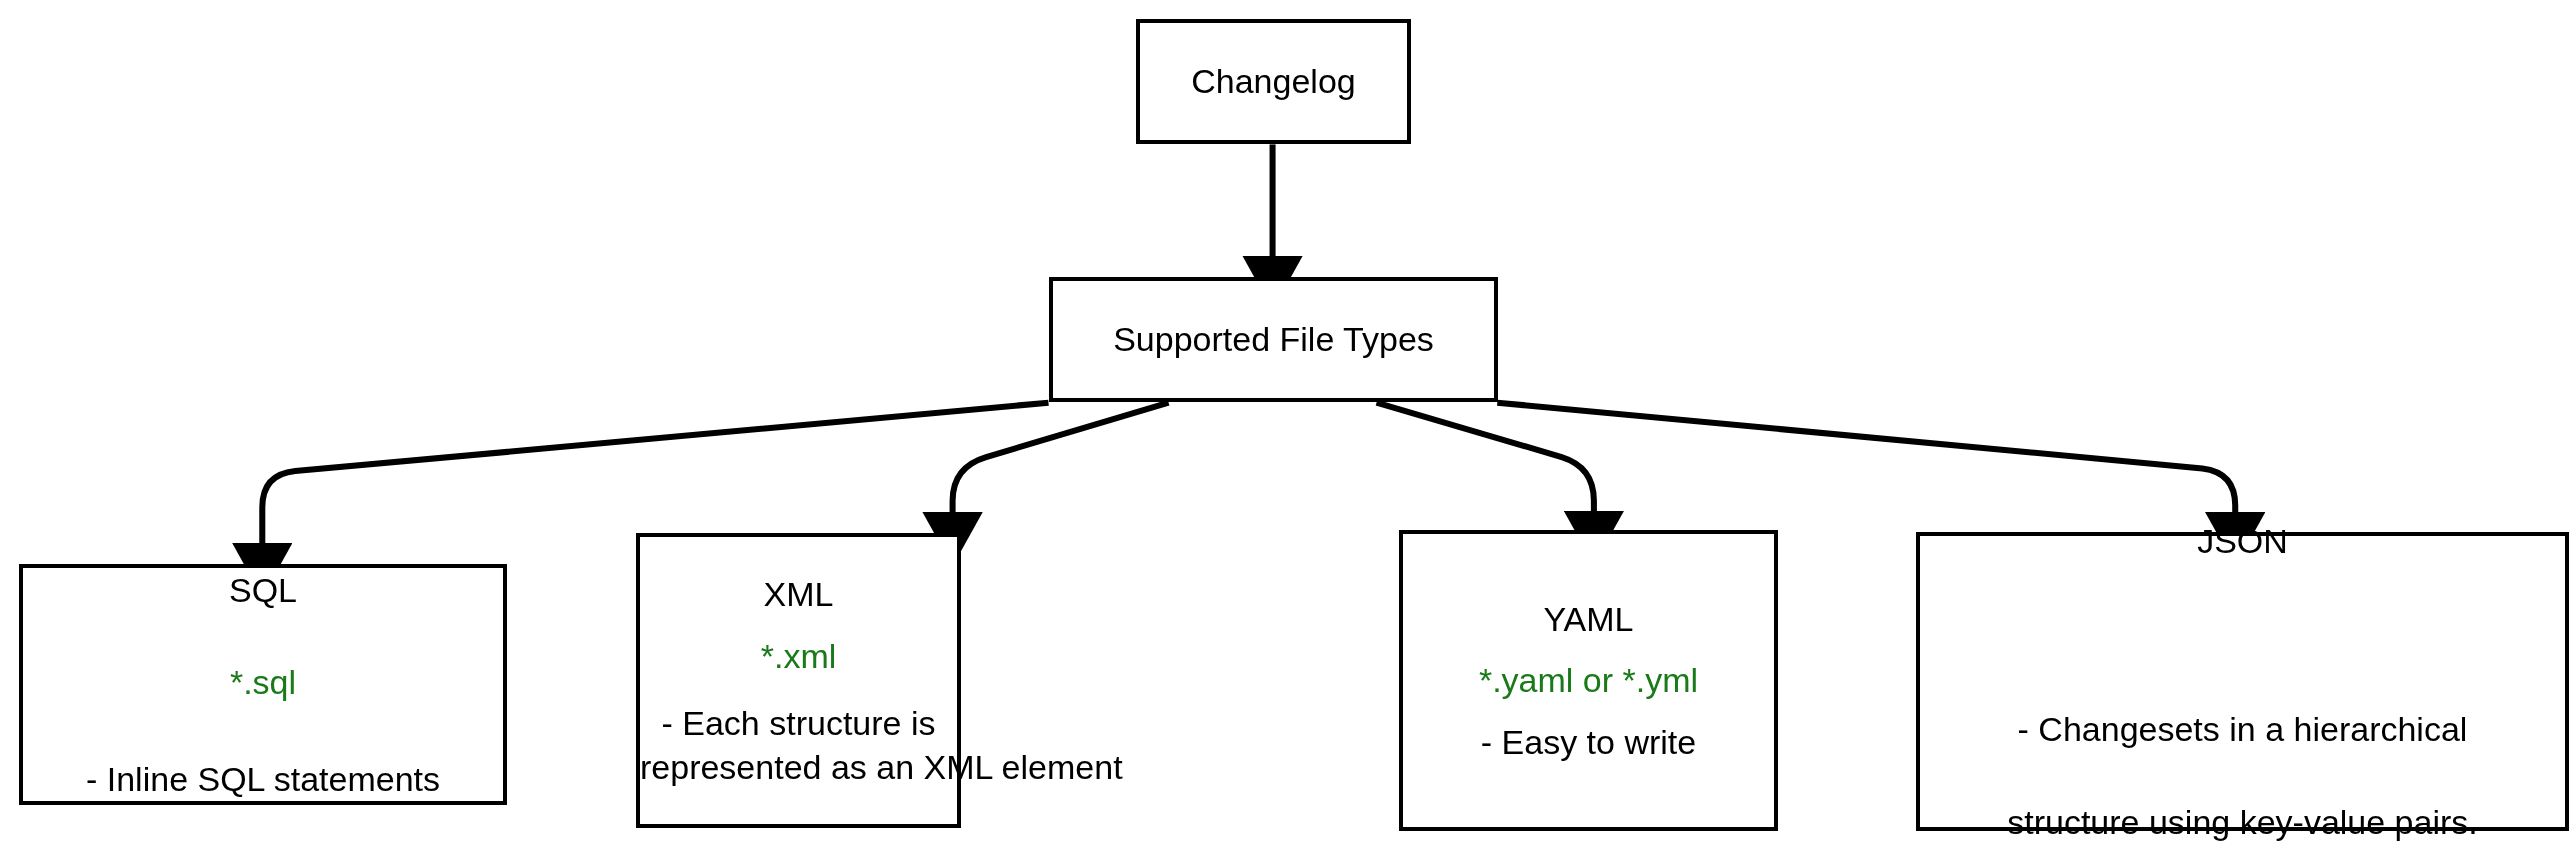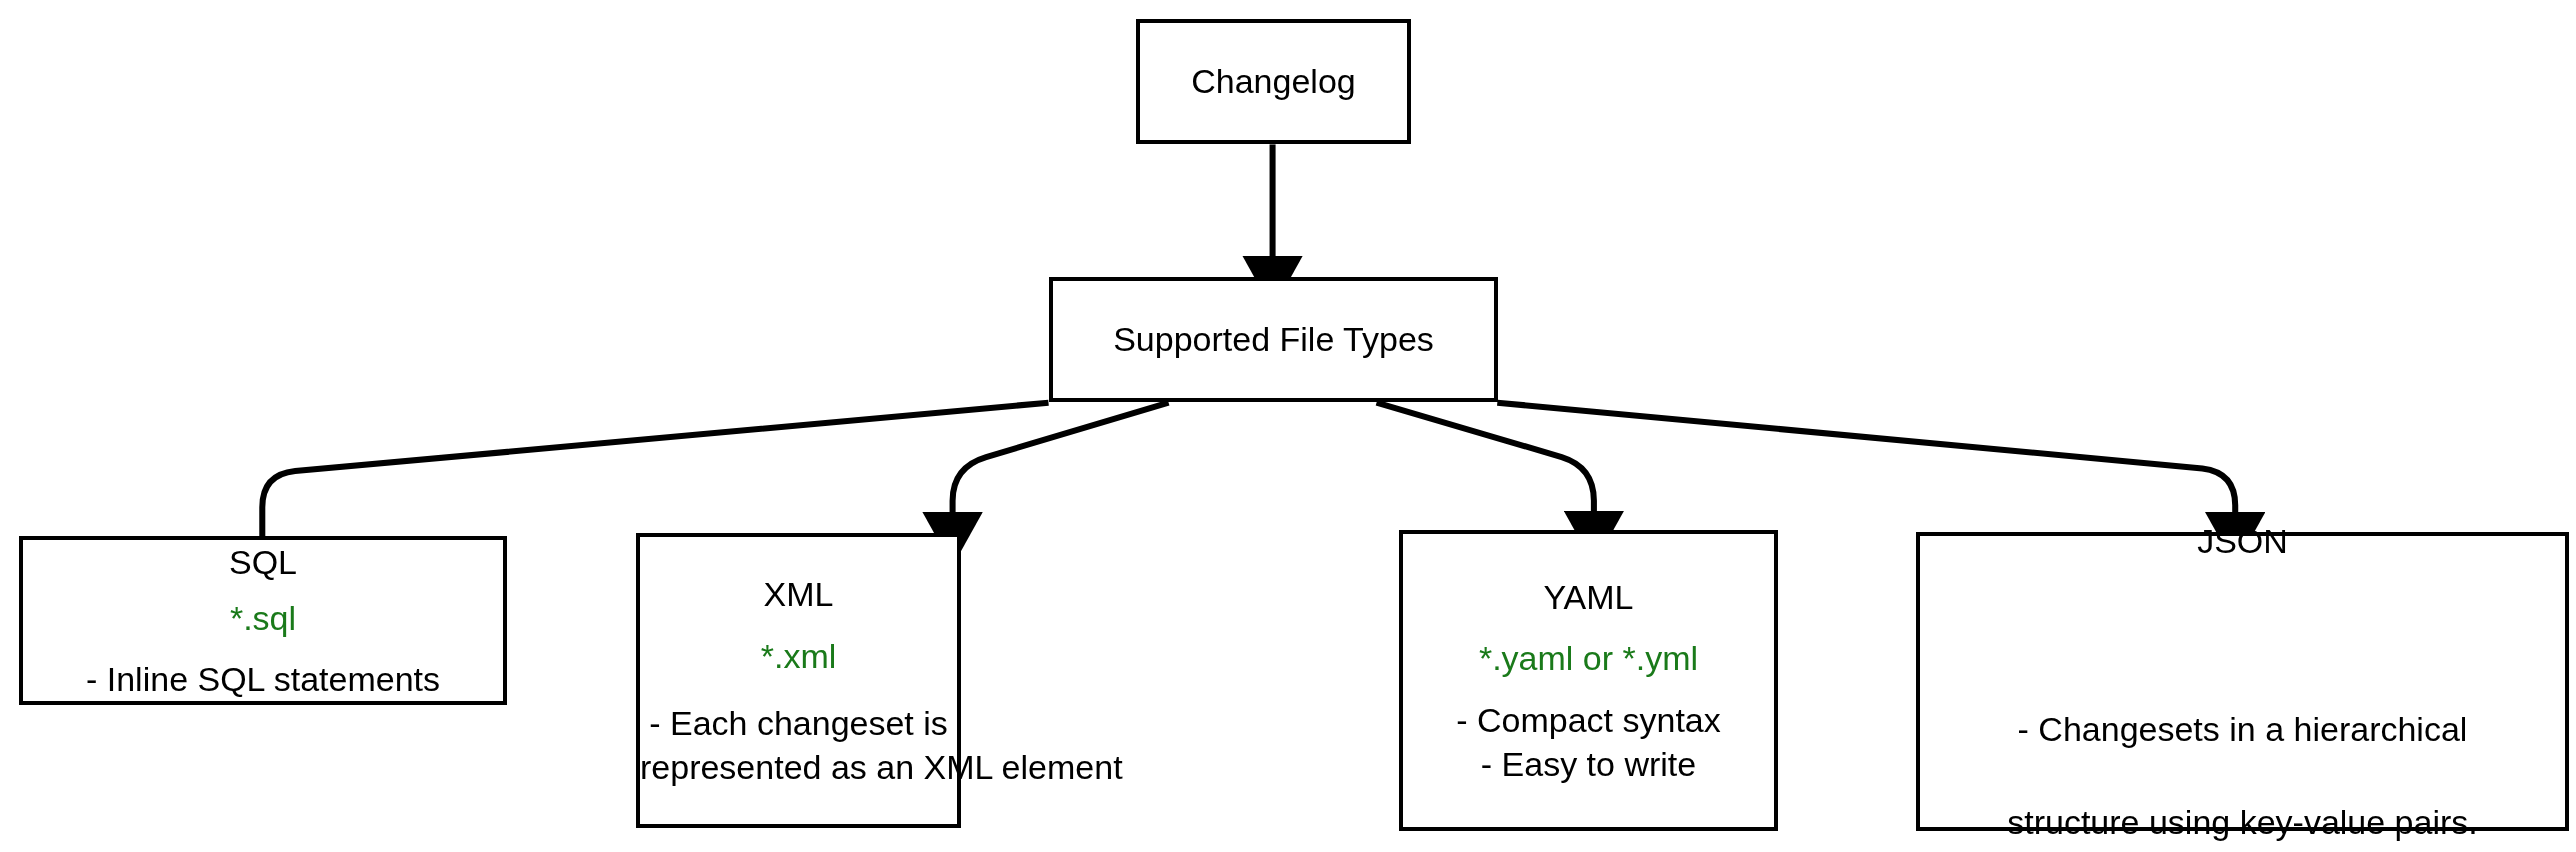--- a/index.html
+++ b/index.html
@@ -56,21 +56,21 @@
   .node-gap-md { height: 23px; }
 
   
   #node-changelog {
     left: 1136px; top: 19px; width: 275px; height: 125px;
   }
   #node-supported {
     left: 1049px; top: 277px; width: 449px; height: 125px; justify-content: center;
   }
   
-  #node-sql  { left: 19px;   top: 536px; width: 488px;  height: 169px; justify-content: space-between; }
+  #node-sql  { left: 19px;   top: 564px; width: 488px;  height: 241px; justify-content: space-between; }
   #node-xml  { left: 636px;  top: 533px; width: 325px;  height: 295px; }
   #node-yaml { left: 1399px; top: 530px; width: 379px;  height: 301px; }
   #node-json { left: 1916px; top: 532px; width: 653px;  height: 299px; gap: 48px; }
 </style>
 </head>
 <body>
 
 <div id="canvas">
 
   <svg id="edges" viewBox="0 0 3840 1271" width="2576" height="853" xmlns="http://www.w3.org/2000/svg">
@@ -105,30 +105,29 @@
     <span class="node-line ext-line">*.sql</span>
     <span class="node-gap-md"></span>
     <span class="node-line desc-line">- Inline SQL statements</span>
   </div>
 
   <div class="node" id="node-xml">
     <span class="node-line title-line">XML</span>
     <span class="node-gap-sm"></span>
     <span class="node-line ext-line">*.xml</span>
     <span class="node-gap-md"></span>
-    <span class="node-line desc-line">- Each changeset is</span>
+    <span class="node-line desc-line">- Each structure is</span>
     <span class="node-line desc-line">represented as an XML element</span>
   </div>
 
   <div class="node" id="node-yaml">
     <span class="node-line title-line">YAML</span>
     <span class="node-gap-sm"></span>
     <span class="node-line ext-line">*.yaml or *.yml</span>
     <span class="node-gap-sm"></span>
-    <span class="node-line desc-line">- Compact syntax</span>
     <span class="node-line desc-line">- Easy to write</span>
   </div>
 
   <div class="node" id="node-json">
     <span class="node-line title-line">JSON</span>
     <span class="node-gap-sm"></span>
     <span class="node-gap-md"></span>
     <span class="node-line desc-line">- Changesets in a hierarchical</span>
     <span class="node-line desc-line">structure using key-value pairs.</span>
   </div>

